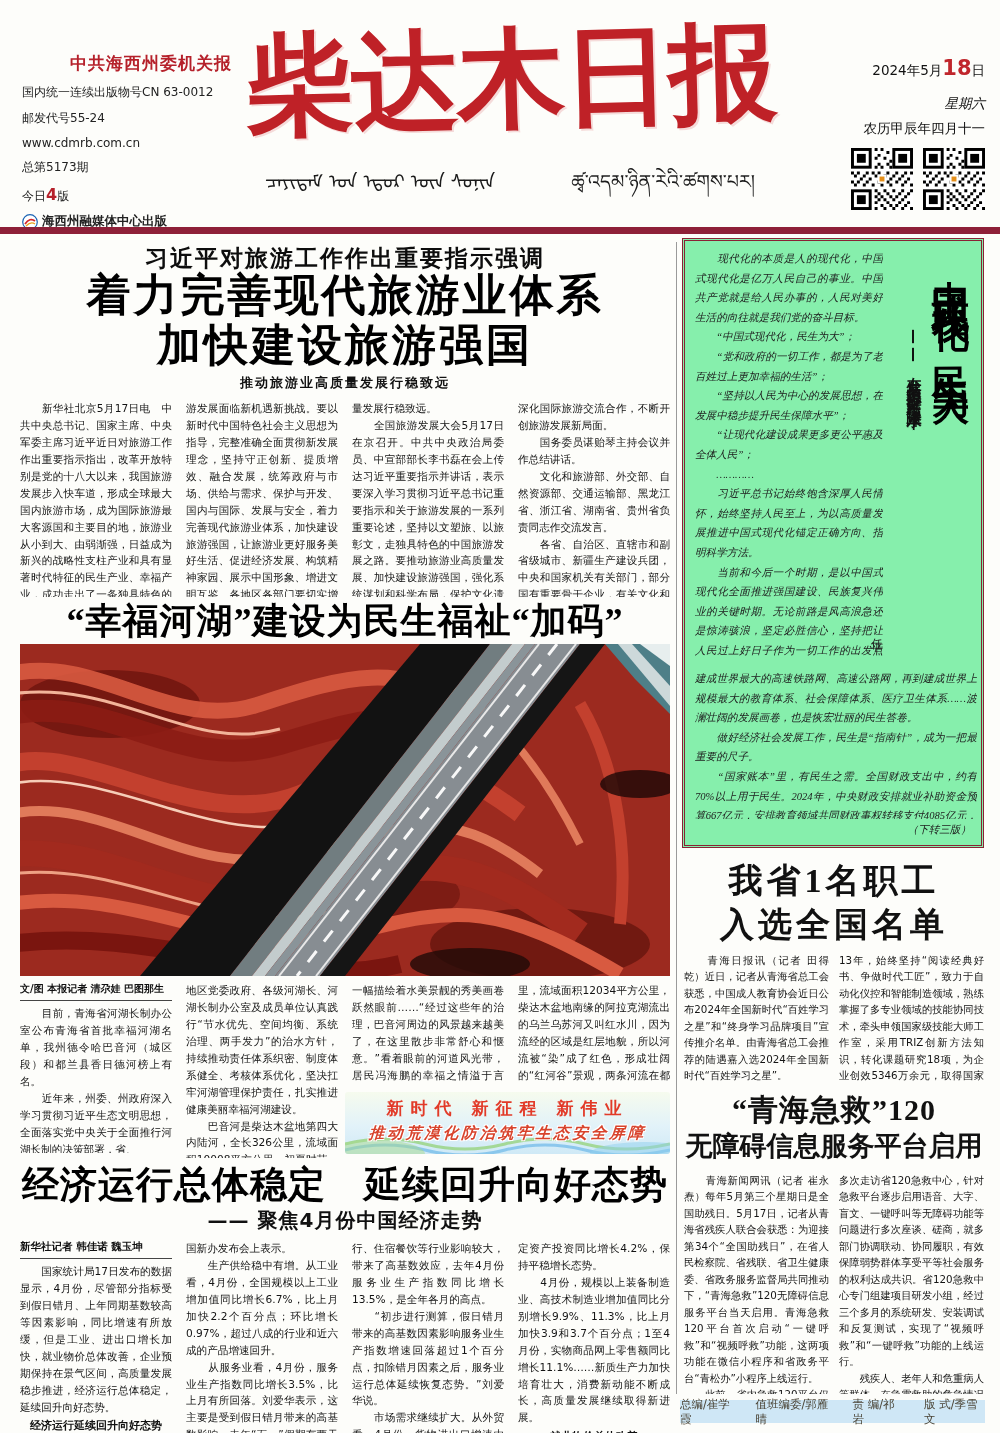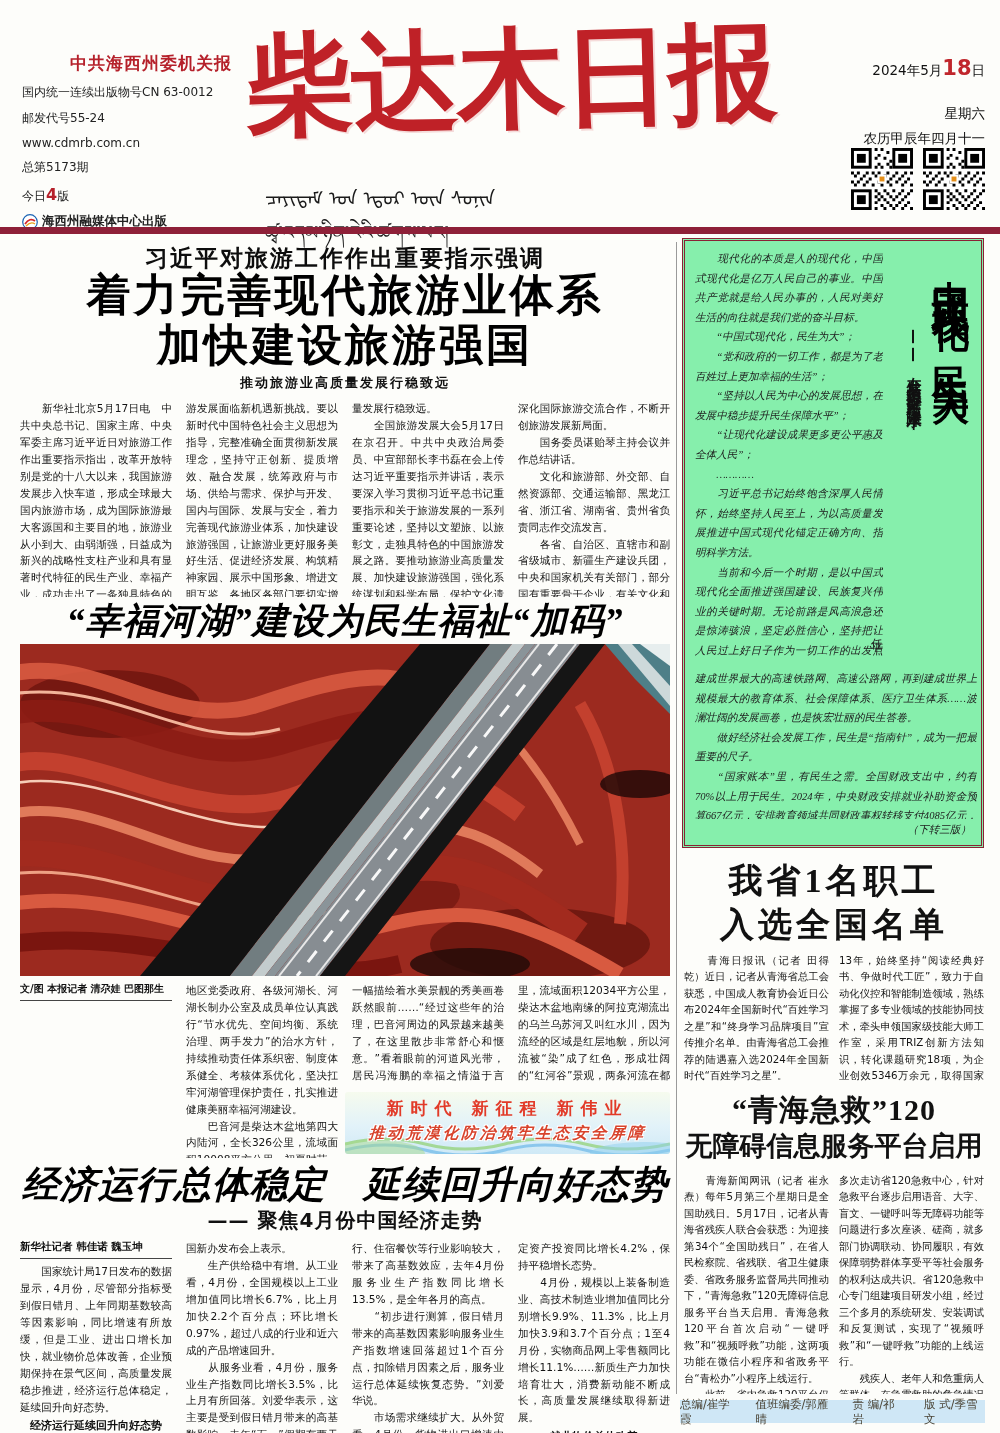--- a/index.html
+++ b/index.html
@@ -17,21 +17,21 @@
             transform:rotate(-1.5deg);text-shadow:2px 2px 0 #d8545a33;line-height:1;}
   .mh-scripts{display:flex;justify-content:space-between;font-size:19px;color:#1a1a1a;}
   .mh-date{font-size:13.5px;color:#111;text-align:right;}
   .mh-day{color:#c0262c;font-weight:bold;font-size:21px;}
   .bar{background:#8e2038;}
   
   .cols{display:flex;gap:14px;}
   .col{flex:1;font-size:10.6px;line-height:1.6;text-align:justify;white-space:pre-line;overflow:hidden;color:#141414;}
   .kicker{font-size:23px;font-weight:600;letter-spacing:2px;color:#0d0d0d;}
   .h-big{font-size:44px;font-weight:bold;letter-spacing:3px;line-height:1.1;color:#000;}
-  .h-mid{font-size:34px;font-weight:bold;letter-spacing:1px;color:#000;font-style:italic;}
+  .h-mid{font-size:34px;font-weight:bold;letter-spacing:1px;color:#000;}
   .h-sub{font-size:13px;font-weight:600;letter-spacing:2px;color:#111;}
   .rule{border:none;border-top:1px solid #444;margin:4px 0;}
   .byline{font-size:10.5px;font-weight:bold;white-space:nowrap;overflow:hidden;}
   .insub{font-size:11px;font-weight:bold;text-align:center;margin:3px 0;white-space:nowrap;}
   
   .box{border:3px double #8a2235;background:#86efac;box-sizing:border-box;}
   .kaiti{font-family:"Liberation Serif","DejaVu Serif",serif;font-style:italic;font-size:10.6px;line-height:1.85;
          text-align:justify;white-space:pre-line;overflow:hidden;color:#1c1c1c;}
   .vert{writing-mode:vertical-rl;}
   .vtitle{font-size:37px;font-weight:bold;letter-spacing:7px;color:#000;}
@@ -66,30 +66,30 @@
         <circle cx="8" cy="8" r="7.3" fill="#fff" stroke="#1b64b4" stroke-width="1.2"></circle>
         <path d="M3,10 Q8,3 13,7" stroke="#d2262c" stroke-width="1.8" fill="none"></path>
         <path d="M4,12 Q9,7 13,10" stroke="#e9a21d" stroke-width="1.4" fill="none"></path>
       </svg>
       <span>海西州融媒体中心出版</span>
     </div>
   </div>
 
   <div class="abs serif mh-title center" style="left:235px;top:26px;width:550px;">柴达木日报</div>
 
-  <div class="abs mh-scripts" style="left:265px;top:177px;width:490px;flex-direction:column;">
+  <div class="abs mh-scripts" style="left:265px;top:160px;width:490px;">
     <span>ᠴᠠᠶᠢᠳᠠᠮ ᠤᠨ ᠡᠳᠦᠷ ᠦᠨ ᠰᠣᠨᠢᠨ</span>
     <span>ཚྭ་འདམ་ཉིན་རེའི་ཚགས་པར།</span>
   </div>
 
   <div class="abs mh-date" style="left:810px;top:56px;width:175px;">
     <div>
       <span>2024年5月</span><span class="mh-day">18</span><span>日</span>
     </div>
-    <div style="margin-top:25px;">星期六</div>
+    <div style="margin-top:15px;font-style:italic;">星期六</div>
     <div style="margin-top:7px;">农历甲辰年四月十一</div>
   </div>
 
   <div class="abs" style="left:851px;top:148px;">
     <svg width="134" height="62" viewBox="0 0 134 62">
       <defs>
         <g id="qr">
           <rect x="0" y="0" width="62" height="62" fill="#fff"></rect>
           <g transform="scale(0.9841)">
             <rect x="0" y="0" width="21" height="21" fill="#000"></rect>
@@ -165,20 +165,22 @@
       <polygon points="598,0 612,0 650,42 650,62" fill="#cdd9da"></polygon>
       <polygon points="620,0 650,0 650,22" fill="#e7eeee"></polygon>
       <ellipse cx="620" cy="140" rx="40" ry="14" fill="#1d0806" opacity="0.8"></ellipse>
       <ellipse cx="450" cy="320" rx="60" ry="16" fill="#200a07" opacity="0.8"></ellipse>
     </svg>
   </div>
 
   <div class="abs" style="left:20px;top:982px;width:152px;height:176px;overflow:hidden;">
     <div class="byline" style="font-size:10px;">文/图 本报记者 清尕娃 巴图那生</div>
     <hr class="rule">
+    <div class="col" style="height:148px;">　　目前，青海省河湖长制办公室公布青海省首批幸福河湖名单，我州德令哈巴音河（城区段）和都兰县香日德河榜上有名。
+　　近年来，州委、州政府深入学习贯彻习近平生态文明思想，全面落实党中央关于全面推行河湖长制的决策部署，省、</div>
   </div>
   <div class="abs col" style="left:186px;top:982px;width:152px;height:176px;">地区党委政府、各级河湖长、河湖长制办公室及成员单位认真践行“节水优先、空间均衡、系统治理、两手发力”的治水方针，持续推动责任体系织密、制度体系健全、考核体系优化，坚决扛牢河湖管理保护责任，扎实推进健康美丽幸福河湖建设。
 　　巴音河是柴达木盆地第四大内陆河，全长326公里，流域面积10008平方公里。初夏时节，巴音河碧水荡漾，河岸草木葱茏，人行步道蜿蜒曲折，</div>
   <div class="abs col" style="left:352px;top:982px;width:152px;height:104px;">一幅描绘着水美景靓的秀美画卷跃然眼前……“经过这些年的治理，巴音河周边的风景越来越美了，在这里散步非常舒心和惬意。”看着眼前的河道风光带，居民冯海鹏的幸福之情溢于言表。
 　　香日德河（柴达木河），位于柴达木盆地东南部都兰县境内，全长220公</div>
   <div class="abs col" style="left:518px;top:982px;width:152px;height:104px;">里，流域面积12034平方公里，柴达木盆地南缘的阿拉克湖流出的乌兰乌苏河又叫红水川，因为流经的区域是红层地貌，所以河流被“染”成了红色，形成壮阔的“红河谷”景观，两条河流在都兰县香加乡的平川相遇，从空中俯瞰，出现“泾渭分明”景观。　（下转二版）</div>
 
   <div class="abs banner" style="left:345px;top:1092px;width:325px;height:62px;">
     <svg class="abs" style="left:0;top:0;" width="325" height="62" viewBox="0 0 325 62">
       <path d="M0,52 Q40,42 80,52 T160,52 T240,52 T325,52" stroke="#8ed06e" stroke-width="3" fill="none" opacity="0.7"></path>

